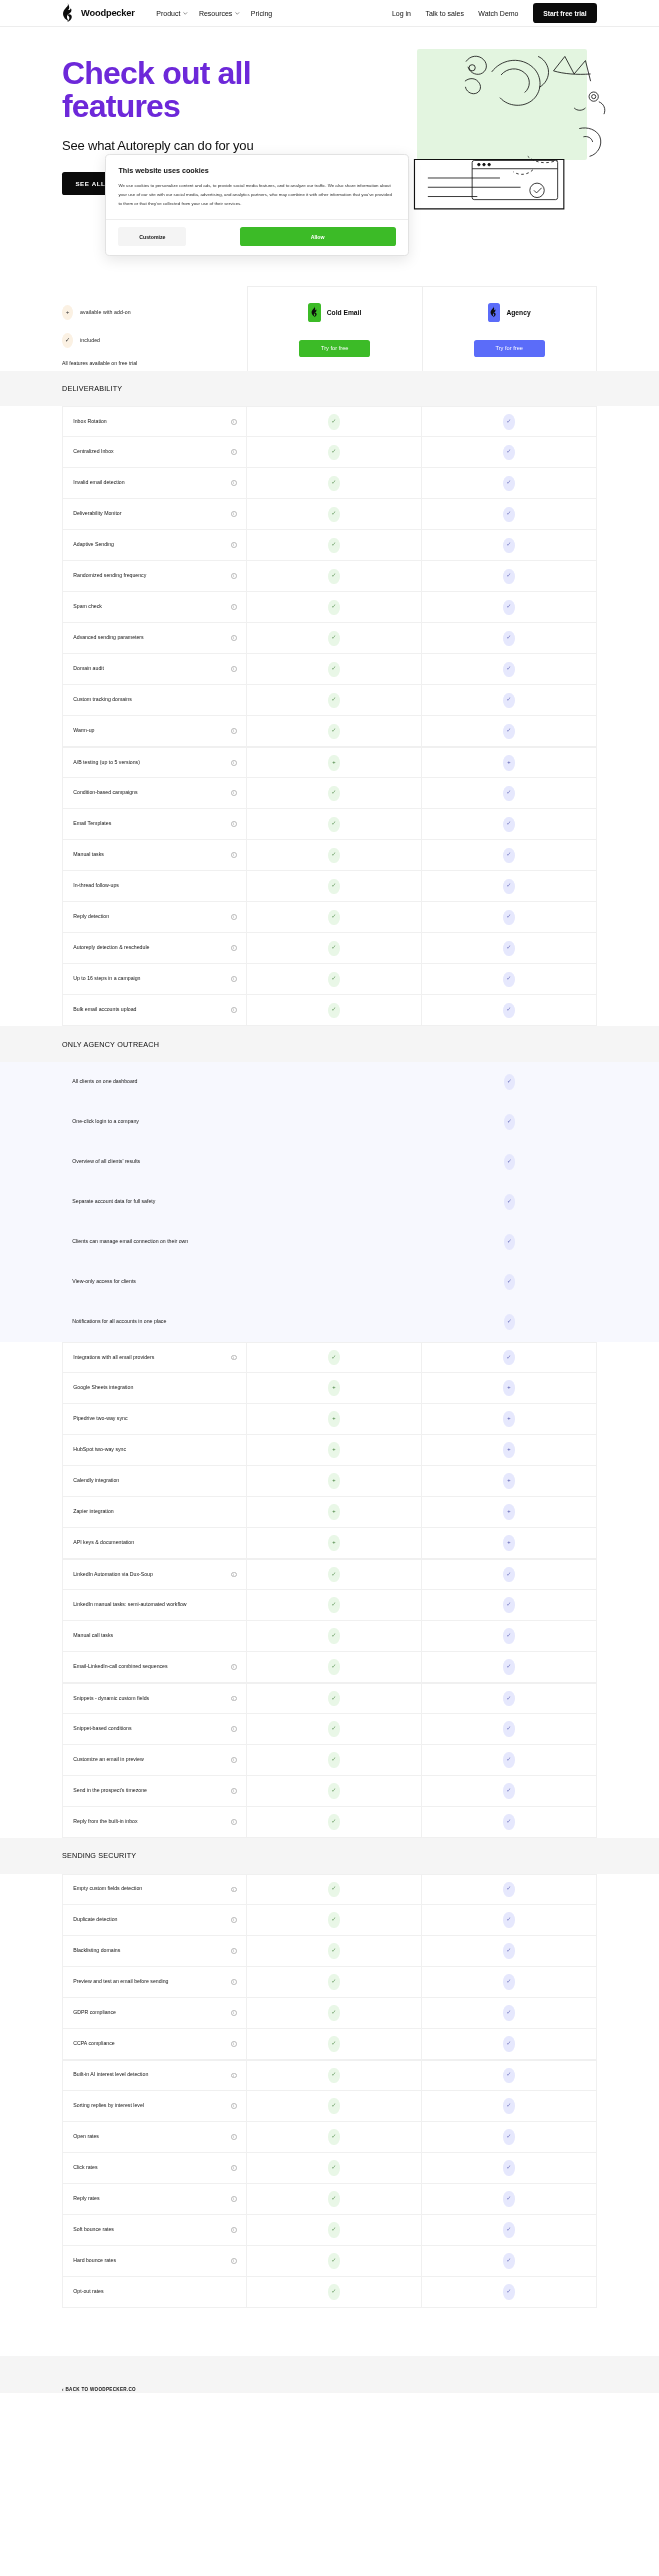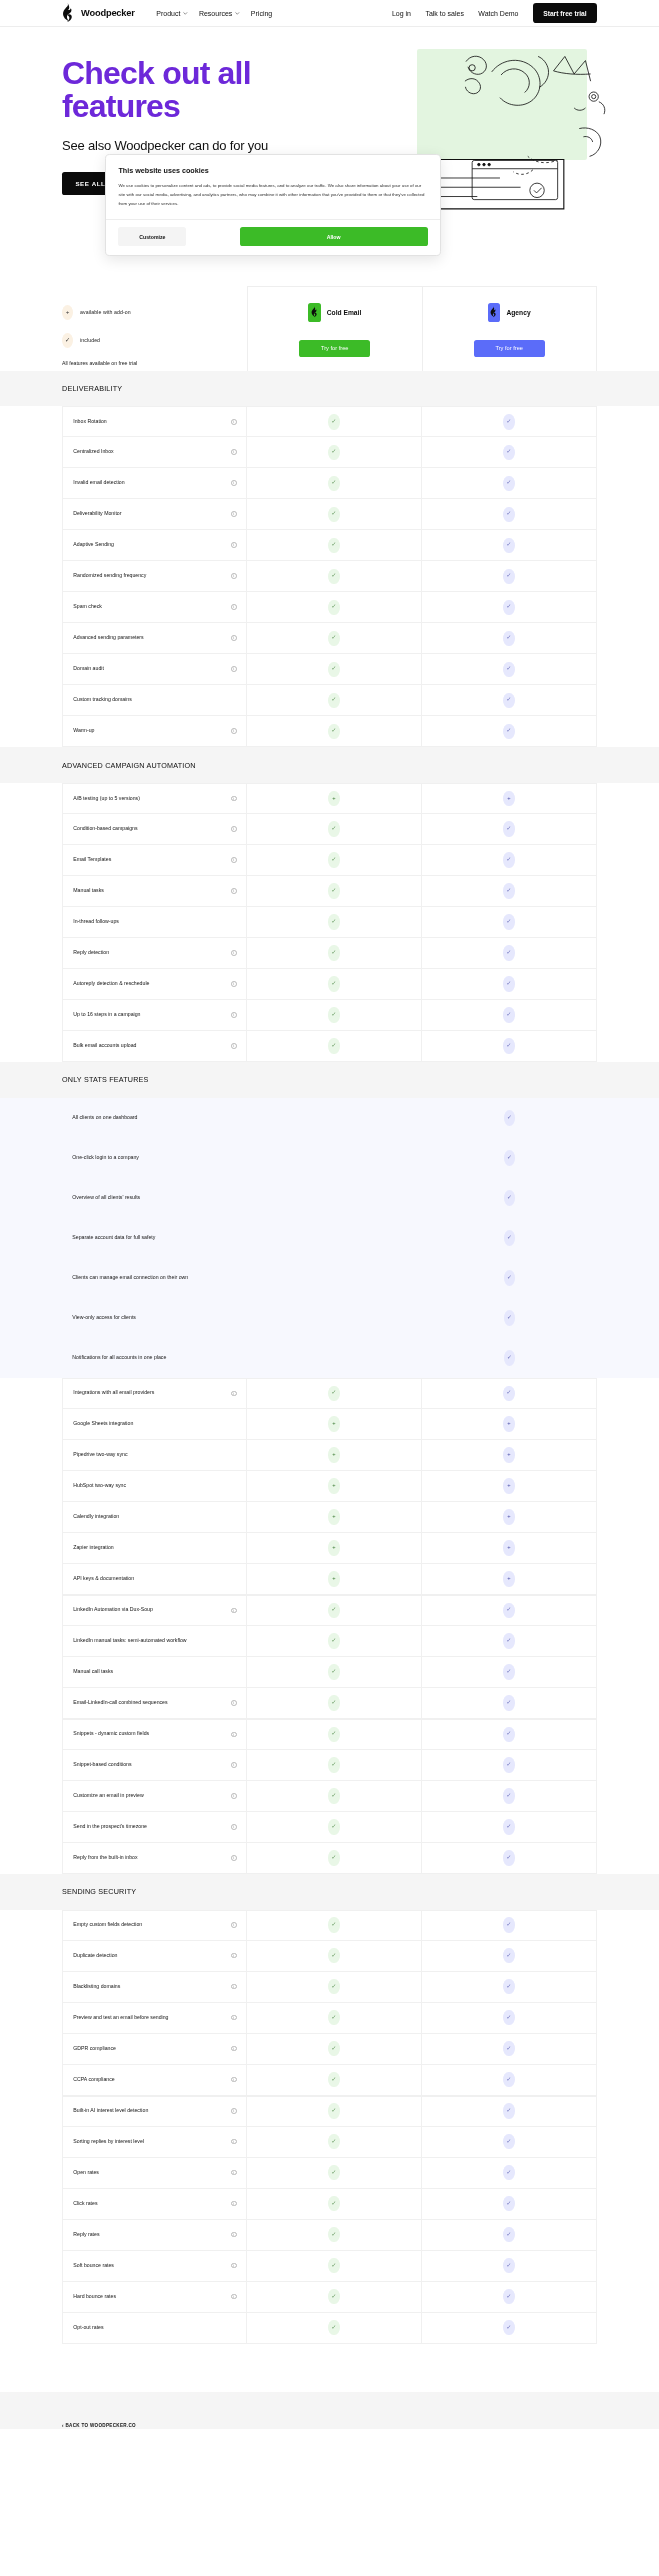--- a/index.html
+++ b/index.html
@@ -64,21 +64,21 @@
     position: absolute; right: 28px; top: 14.4px; width: 294px; height: 206px;
     pointer-events: none;
   }
   .art-green {
     position: absolute; left: 80px; top: 7.2px; width: 170px; height: 111px;
     background: #e3f5e0; border-radius: 2.1px;
   }
 
   
   .cookie {
-    position: absolute; left: 105px; top: 127px; width: 336px;
+    position: absolute; left: 105px; top: 127px; width: 304px;
     background: #fff; border: 0.5px solid #e2e2e2; border-radius: 4.6px;
     box-shadow: 0 3.1px 13.4px rgba(0,0,0,.10); z-index: 50; overflow: hidden;
   }
   .cookie-body { padding: 11.3px 12.4px 10.3px 12.4px; }
   .cookie-title { font-size: 7.2px; font-weight: 700; color: #111; }
   .cookie-text {
     margin-top: 7.2px; font-size: 4.4px; line-height: 2.0; color: #2e2e2e;
     max-width: 330px;
   }
   .cookie-actions {
@@ -210,21 +210,21 @@
     <div class="nav-right">
       <div class="nav-link">Log in</div>
       <div class="nav-link">Talk to sales</div>
       <div class="nav-link">Watch Demo</div>
       <button class="btn-dark">Start free trial</button>
     </div>
   </div>
 
   <div class="hero">
     <h1>Check out all features</h1>
-    <p>See also Woodpecker can do for you</p>
+    <p>See what Autoreply can do for you</p>
     <button class="hero-cta">SEE ALL FEATURES</button>
 
     <div class="hero-art">
       <div class="art-green"></div>
       <svg width="294" height="206" viewBox="0 0 570 400" style="position:absolute;left:0;top:0">
         <g stroke="#111" stroke-width="1.6" fill="none">
           <path d="M250 40c8-12 24-14 34-4 10 10 6 24-6 28-10 3-22-4-24-14"></path>
           <circle cx="262" cy="52" r="6"></circle>
           <path d="M248 78c10-8 22-6 28 4 5 8 1 18-8 20-9 2-18-5-19-13"></path>
           <path d="M300 60c18-24 52-30 76-12 22 16 24 48 4 66-18 16-48 14-64-4"></path>
@@ -435,21 +435,20 @@
             <span class="info-icon">i</span>
           </div>
           <div class="fcell">
             <span class="mark g">✓</span>
           </div>
           <div class="fcell">
             <span class="mark b">✓</span>
           </div>
         </div>
       </div>
-      <div class="cat-header">ADVANCED CAMPAIGN AUTOMATION</div>
       <div class="rows">
         <div class="frow">
           <div class="fname">
             <span class="label">A/B testing (up to 5 versions)</span>
             <span class="info-icon">i</span>
           </div>
           <div class="fcell">
             <span class="mark g">+</span>
           </div>
           <div class="fcell">
@@ -545,21 +544,21 @@
             <span class="info-icon">i</span>
           </div>
           <div class="fcell">
             <span class="mark g">✓</span>
           </div>
           <div class="fcell">
             <span class="mark b">✓</span>
           </div>
         </div>
       </div>
-      <div class="cat-header agency-head">ONLY STATS FEATURES</div>
+      <div class="cat-header agency-head">ONLY AGENCY OUTREACH</div>
       <div class="agency-rows">
         <div class="frow">
           <div class="fname">
             <span class="label">All clients on one dashboard</span>
           </div>
           <div class="fcell">
             <span></span>
           </div>
           <div class="fcell">
             <span class="mark b">✓</span>

